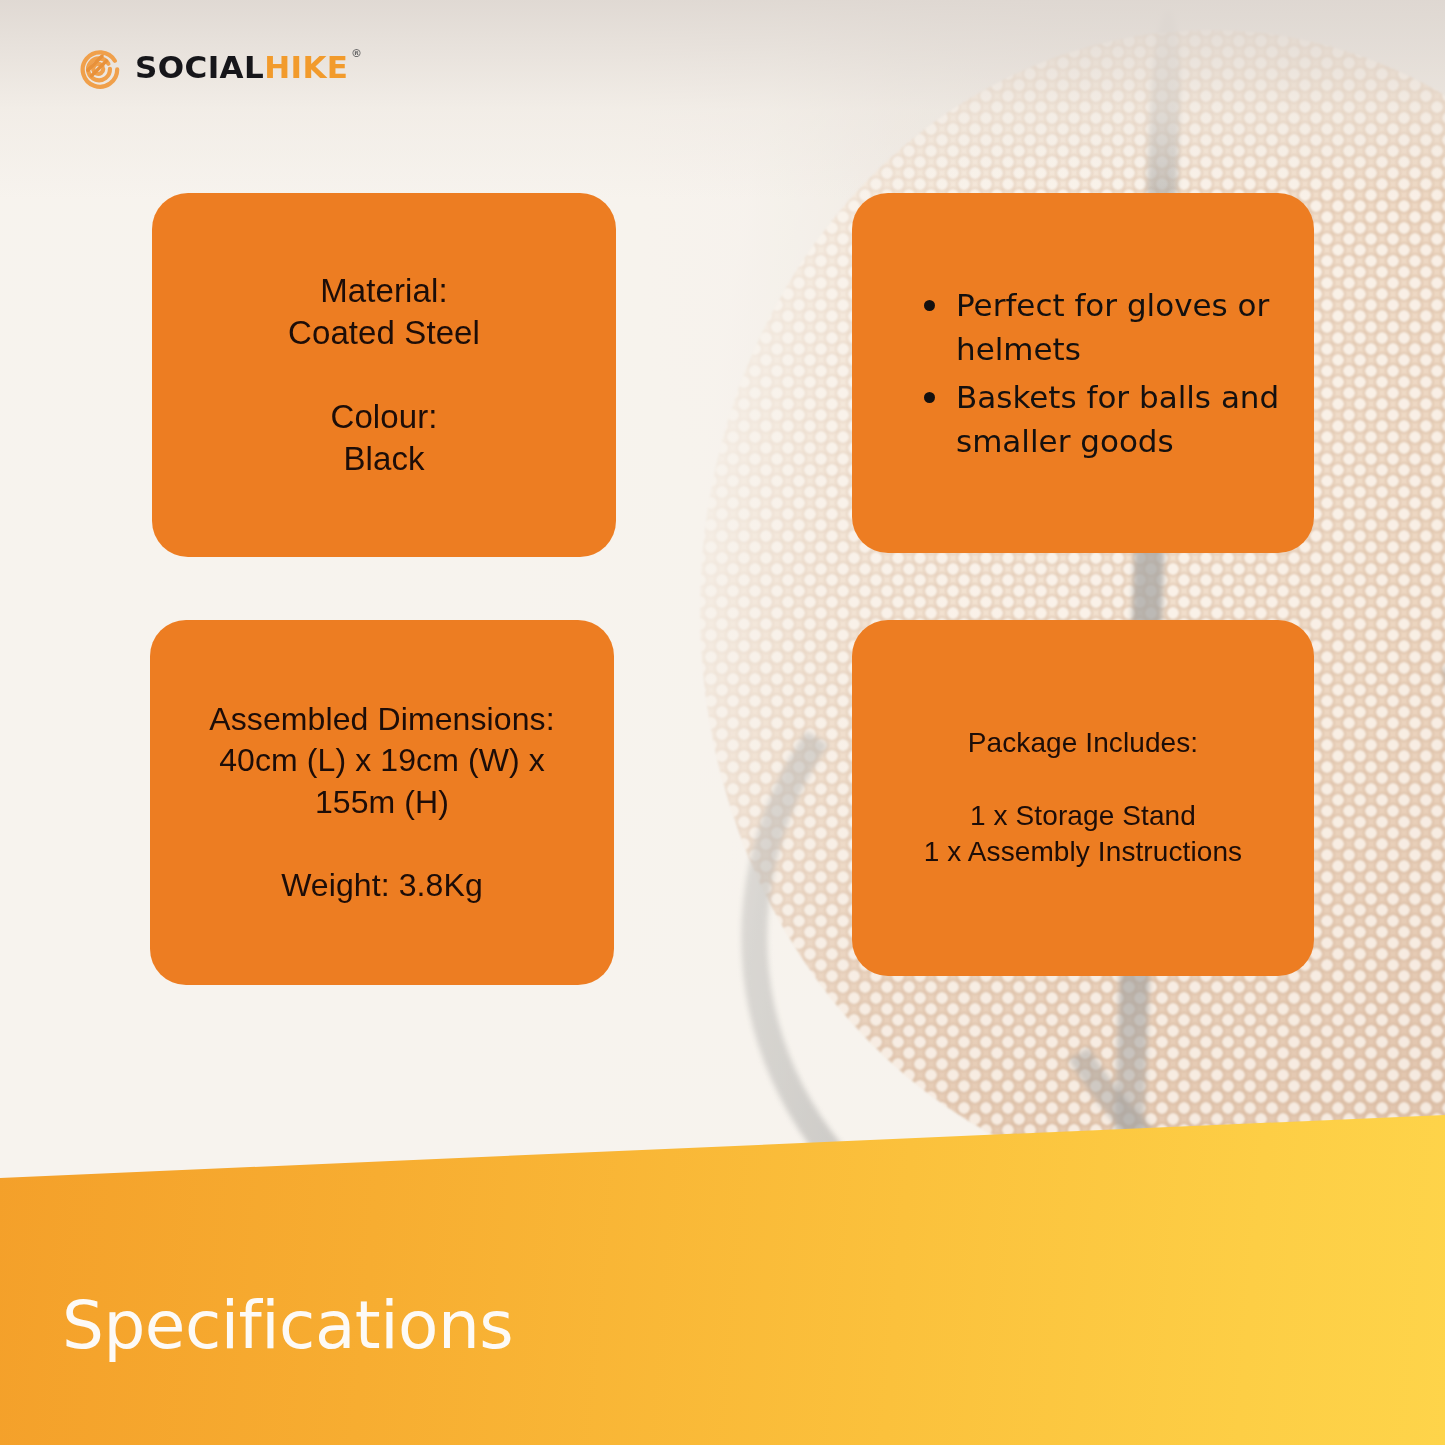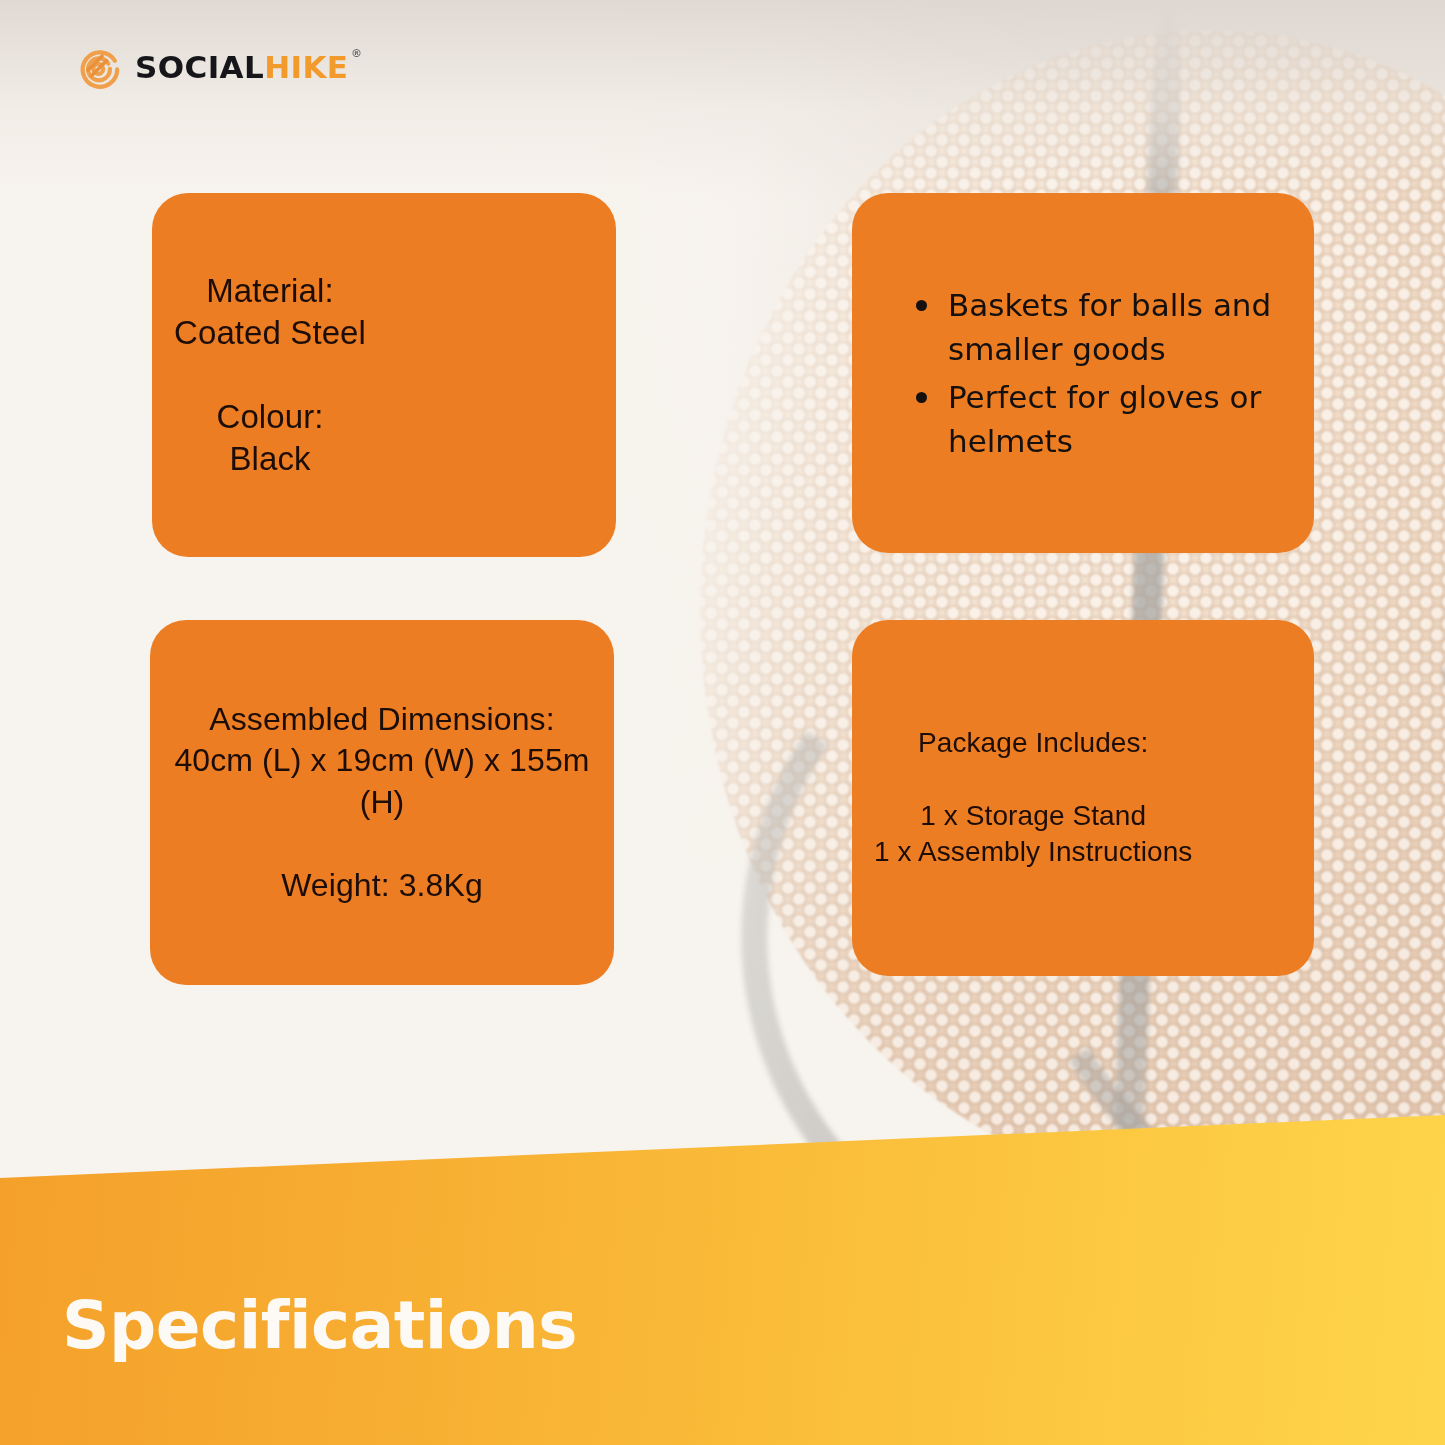--- a/index.html
+++ b/index.html
@@ -178,21 +178,22 @@
   }
 
   
   .card {
     position: absolute;
     background: #ed7d22;
     border-radius: 36px;
     box-sizing: border-box;
     display: flex;
     align-items: center;
-    padding: 26px 22px;
+    justify-content: center;
+    padding: 26px 30px;
   }
   .card-tl { left: 152px;  top: 193px; width: 464px; height: 364px; }
   .card-tr { left: 852px;  top: 193px; width: 462px; height: 360px; }
   .card-bl { left: 150px;  top: 620px; width: 464px; height: 365px; }
   .card-br { left: 852px;  top: 620px; width: 462px; height: 356px; }
 
   .card-text {
     text-align: center;
     color: #1d0d08;
     font-family: "Liberation Sans", sans-serif;
@@ -243,21 +244,21 @@
     background: linear-gradient(95deg, #f4a02a 0%, #f7ad31 26%, #fbc13c 62%, #fdce45 86%, #fed44a 100%);
     clip-path: polygon(0 63px, 100% 0px, 100% 100%, 0 100%);
   }
   .banner-title {
     position: absolute;
     left: 62px;
     bottom: 86px;
     margin: 0;
     color: #fdfaf6;
     font-family: "DejaVu Sans", sans-serif;
-    font-weight: 700;
+    font-weight: 400;
     font-size: 66px;
     letter-spacing: -0.5px;
     line-height: 1;
     white-space: nowrap;
   }
 </style>
 </head>
 <body>
 
 <div class="canvas">
@@ -298,22 +299,22 @@
   <div class="card card-tl">
     <div class="card-text">Material:
 Coated Steel
 
 Colour:
 Black</div>
   </div>
 
   <div class="card card-tr">
     <ul class="bullets">
+      <li>Perfect for gloves or helmets</li>
       <li>Baskets for balls and smaller goods</li>
-      <li>Perfect for gloves or helmets</li>
     </ul>
   </div>
 
   <div class="card card-bl">
     <div class="card-text dims">Assembled Dimensions:
 40cm (L) x 19cm (W) x 155m (H)
 
 Weight: 3.8Kg</div>
   </div>
 

